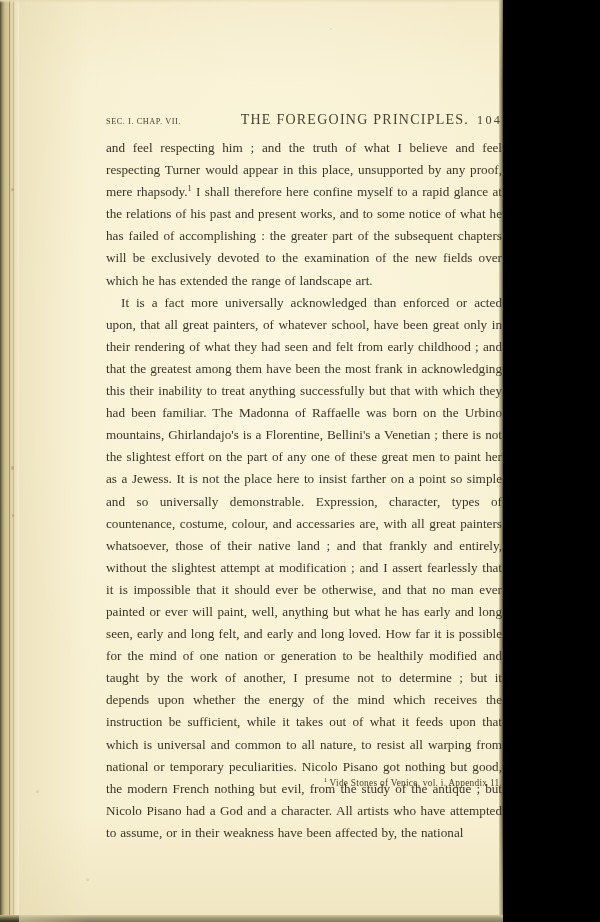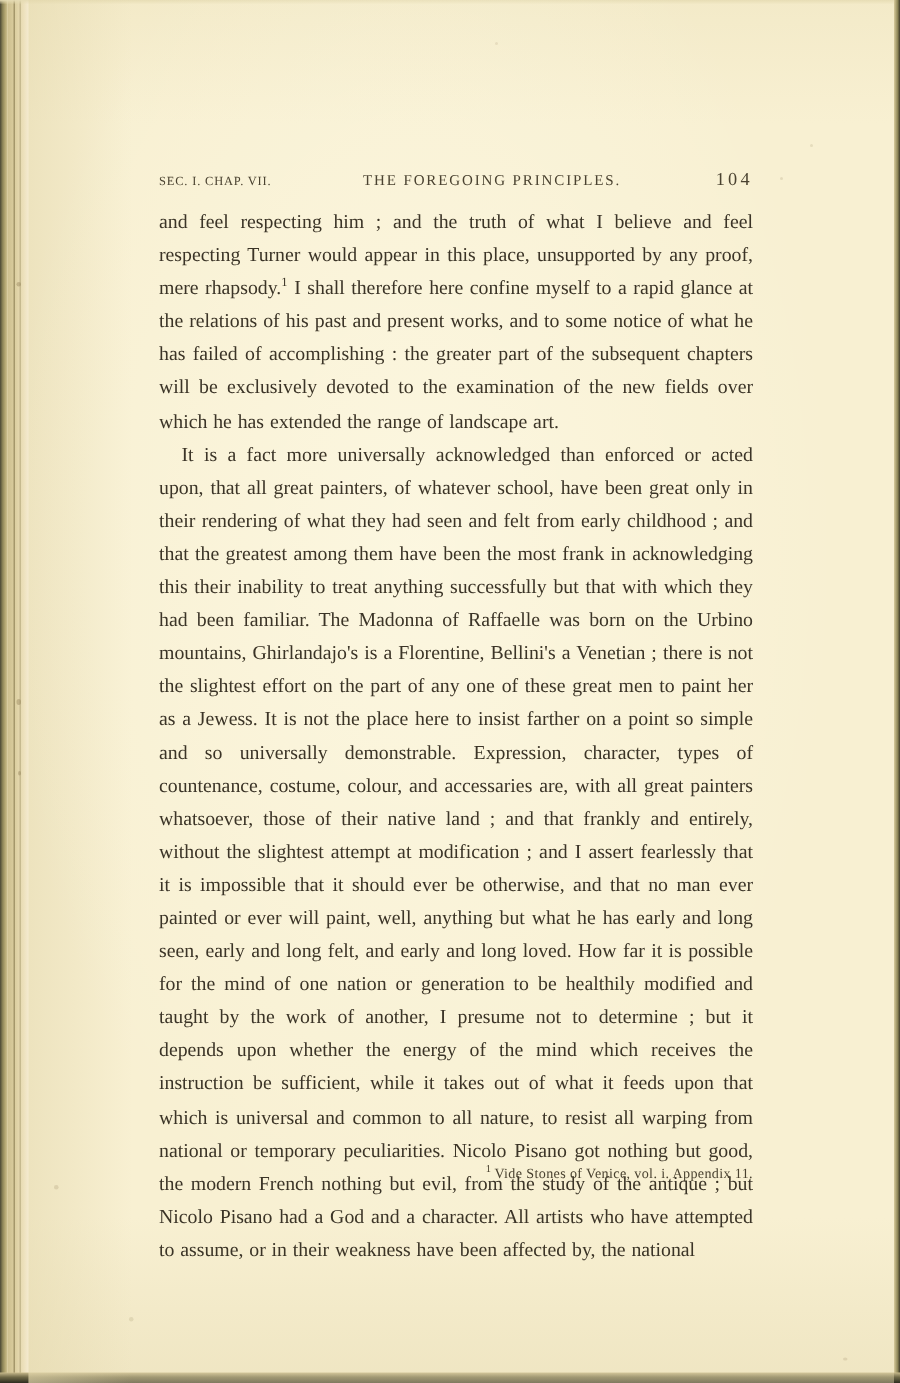--- a/index.html
+++ b/index.html
@@ -2,21 +2,21 @@
 <html><head>
 <meta charset="utf-8">
 <style>
   html, body {
     margin: 0;
     padding: 0;
     background: #000;
   }
   #page {
     position: relative;
-    width: 600px;
+    width: 503px;
     height: 922px;
     overflow: hidden;
     background: #f8f0d2;
     font-family: "Liberation Serif", "DejaVu Serif", serif;
   }
 
   
   .edge-left-dark {
     position: absolute;
     left: 0; top: 0;
@@ -87,22 +87,22 @@
   }
   .rh-left {
     font-size: 8.3px;
     letter-spacing: 0.55px;
     text-transform: uppercase;
     font-variant: small-caps;
     white-space: nowrap;
   }
   .rh-center {
     flex: 1;
-    text-align: center;
-    font-size: 10px;
+    text-align: right;
+    font-size: 14px;
     letter-spacing: 1.25px;
     padding-left: 6px;
     white-space: nowrap;
   }
   .rh-right {
     font-size: 12.2px;
     letter-spacing: 2.2px;
     white-space: nowrap;
     padding-left: 8px;
   }

